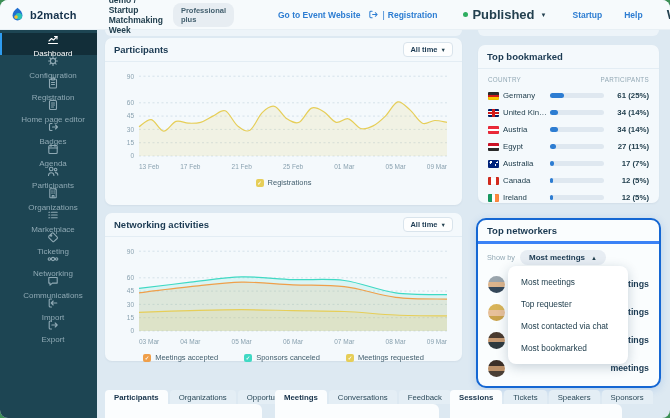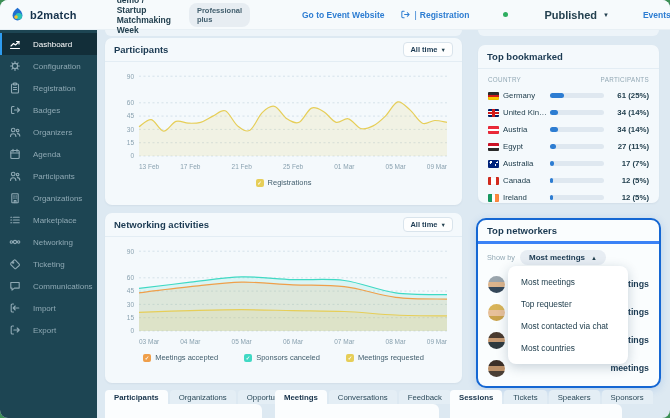--- a/index.html
+++ b/index.html
@@ -1,58 +1,58 @@
 <!DOCTYPE html>
 <html><head>
 <meta charset="utf-8">
 <style>
   * { margin:0; padding:0; box-sizing:border-box; }
   html,body { width:670px; height:418px; }
   body { background:#3c8f55; font-family:"Liberation Sans", sans-serif; -webkit-font-smoothing:antialiased; }
   .frame { position:relative; width:670px; height:418px; border-radius:8px; overflow:hidden; background:#dde9f2; }
 
   
-  .topbar { position:absolute; top:0; left:0; right:0; height:30px; background:#f6fafc; display:flex; align-items:center; padding:0 10px; z-index:30; border-bottom:1px solid #e8f0f5;gap:8px; }
+  .topbar { position:absolute; top:0; left:0; right:0; height:30px; background:#f6fafc; display:flex; align-items:center; padding:0 10px; z-index:30; border-bottom:1px solid #e8f0f5; }
   .logo { display:flex; align-items:center; gap:5px; }
   .logo-text { font-size:11px; font-weight:bold; color:#15314b; letter-spacing:.2px; }
   .breadcrumb { margin-left:32px; font-size:8.5px; font-weight:bold; color:#23404f; }
   .plan-badge { margin-left:10px; font-size:7.5px; font-weight:600; color:#44606f; background:#e7edf2; border-radius:8px; padding:3px 8px; }
   .tb-link { font-size:8.5px; font-weight:600; color:#2d7dd2; text-decoration:none; cursor:pointer; white-space:nowrap; }
   .gtw { margin-left:44px;text-align:right; }
   .reg-wrap { display:flex; align-items:center; gap:3px; margin-left:8px; }
   .tb-sep { color:#2d7dd2; font-size:9px; }
   .status-wrap { display:flex; align-items:center; gap:4px; margin-left:26px; }
   .status-dot { width:5px; height:5px; border-radius:50%; background:#2eae60; }
-  .tb-dark { font-size:11px; font-weight:600; color:#23404f; white-space:nowrap;margin-left:32px; }
+  .tb-dark { font-size:13px; font-weight:600; color:#23404f; white-space:nowrap; }
   .caret { font-size:6px; color:#23404f; margin-left:2px; }
   .ev { margin-left:26px; } .hp { margin-left:22px; }
   .wn-wrap { display:flex; align-items:center; gap:4px; margin-left:24px; }
 
   
   .sidebar { position:absolute; top:30px; left:0; bottom:0; width:97px; background:#1d4553; z-index:20; padding-top:3px; }
-  .side-item { display:flex; align-items:center; gap:12px; height:22px; padding-left:9px; color:#8fa9b4; cursor:pointer; }
+  .side-item { display:flex; align-items:center; gap:4px; height:22px; padding-left:9px; color:#8fa9b4; cursor:pointer;flex-direction:column; }
   .side-item .side-label { font-size:8px; white-space:nowrap; }
   .side-item.active { background:#122e39; color:#ffffff; border-left:2px solid #2e9cf0; padding-left:7px; }
   .side-icon { width:12px; height:12px; flex:0 0 12px; display:flex; }
   .side-icon svg { width:12px; height:12px; stroke:currentColor; fill:none; stroke-width:1.1; stroke-linecap:round; stroke-linejoin:round; }
 
   
   .content { position:absolute; top:30px; left:97px; right:0; bottom:0; }
   .sliver { position:absolute; top:0; height:6px; background:#edf4f9; border-radius:0 0 7px 7px; }
   .sliver.s-main { left:8px; width:357px; }
   .sliver.s-right { left:381px; width:181px; }
 
   .card { position:absolute; background:#f4f9fc; border-radius:7px; box-shadow:0 1px 2px rgba(30,60,80,.06); }
   .card-header { height:24px; display:flex; align-items:center; justify-content:space-between; padding:0 9px; border-bottom:1px solid #e3edf4; }
   .card-title { font-size:9.5px; font-weight:bold; color:#1b3a52; }
   .filter-btn { display:flex; align-items:center; gap:3px; background:#fdfefe; border:1px solid #d9e4ec; border-radius:4px; padding:2px 6px; font-size:7.5px; font-weight:600; color:#1b3a52; cursor:pointer; font-family:inherit; }
   .filter-btn .caret { margin:0; font-size:5.5px; }
 
   #participants-card { left:8px; top:8px; width:357px; height:167px; }
-  #networking-card { left:8px; top:183px; width:357px; height:170px; }
+  #networking-card { left:8px; top:183px; width:357px; height:148px; }
   .chart-svg { display:block; margin:2px auto 0; }
   .grid-line { stroke:#c9d9e4; stroke-width:0.7; stroke-dasharray:2 2.5; }
   .tick-label { font-size:6.5px; fill:#8aa2b0; }
   .legend { display:flex; justify-content:center; gap:26px; margin-top:2px; }
   .legend-item { display:flex; align-items:center; gap:4px; }
   .legend-box { width:8px; height:8px; border-radius:2px; display:flex; align-items:center; justify-content:center; color:#fff; font-size:5.5px; font-weight:bold; }
   .legend-label { font-size:7.5px; color:#44606f;text-align:right; }
 
   
   #countries-card { left:381px; top:15px; width:181px; height:158px; }
@@ -115,21 +115,21 @@
         </svg>
       </span>
       <span class="tb-sep">|</span>
       <a class="tb-link">Registration</a>
     </span>
     <span class="status-wrap">
       <span class="status-dot"></span>
       <span class="tb-dark">Published</span>
       <span class="caret">▼</span>
     </span>
-    <a class="tb-link ev">Events</a>
+    <a class="tb-link ev">Startup</a>
     <a class="tb-link hp">Help</a>
     <span class="wn-wrap">
       <span class="tb-dark">What's new</span>
 
     </span>
 
   </header>
 
   <aside class="sidebar">
     <div id="sidebar-items">
@@ -157,93 +157,91 @@
               <rect x="2.5" y="2" width="7" height="9" rx="1"></rect>
               <rect x="4.5" y="1" width="3" height="2" rx="0.5"></rect>
               <path d="M4.5 5.5h3M4.5 7.5h3"></path>
             </svg>
           </span>
           <span class="side-label">Registration</span>
         </div>
         <div class="side-item">
           <span class="side-icon">
             <svg viewBox="0 0 12 12">
+              <rect x="2.5" y="1.5" width="7" height="9" rx="1"></rect>
+              <path d="M4.5 4h3M4.5 6h3M4.5 8h2"></path>
+            </svg>
+          </span>
+          <span class="side-label">Home page editor</span>
+        </div>
+        <div class="side-item">
+          <span class="side-icon">
+            <svg viewBox="0 0 12 12">
               <path d="M5 2.5H3.5a1 1 0 0 0-1 1v5a1 1 0 0 0 1 1H5"></path>
               <path d="M5.5 6h5M8.5 4l2 2-2 2"></path>
             </svg>
           </span>
           <span class="side-label">Badges</span>
+        </div>
+        <div class="side-item">
+          <span class="side-icon">
+            <svg viewBox="0 0 12 12">
+              <rect x="1.8" y="2.5" width="8.4" height="8" rx="1"></rect>
+              <path d="M1.8 5h8.4M4 1.2v2.4M8 1.2v2.4"></path>
+            </svg>
+          </span>
+          <span class="side-label">Agenda</span>
         </div>
         <div class="side-item">
           <span class="side-icon">
             <svg viewBox="0 0 12 12">
               <circle cx="4.2" cy="4" r="1.8"></circle>
               <path d="M1.5 10.5c0-1.8 1.2-2.8 2.7-2.8s2.7 1 2.7 2.8"></path>
               <circle cx="8.6" cy="4.6" r="1.3"></circle>
               <path d="M8.4 7.6c1.4 0 2.4 1 2.4 2.5"></path>
             </svg>
           </span>
-          <span class="side-label">Organizers</span>
-        </div>
-        <div class="side-item">
-          <span class="side-icon">
-            <svg viewBox="0 0 12 12">
-              <rect x="1.8" y="2.5" width="8.4" height="8" rx="1"></rect>
-              <path d="M1.8 5h8.4M4 1.2v2.4M8 1.2v2.4"></path>
-            </svg>
-          </span>
-          <span class="side-label">Agenda</span>
-        </div>
-        <div class="side-item">
-          <span class="side-icon">
-            <svg viewBox="0 0 12 12">
-              <circle cx="4.2" cy="4" r="1.8"></circle>
-              <path d="M1.5 10.5c0-1.8 1.2-2.8 2.7-2.8s2.7 1 2.7 2.8"></path>
-              <circle cx="8.6" cy="4.6" r="1.3"></circle>
-              <path d="M8.4 7.6c1.4 0 2.4 1 2.4 2.5"></path>
-            </svg>
-          </span>
           <span class="side-label">Participants</span>
         </div>
         <div class="side-item">
           <span class="side-icon">
             <svg viewBox="0 0 12 12">
               <rect x="2.8" y="1.8" width="6.4" height="9" rx="0.5"></rect>
               <path d="M4.6 4h.8M6.8 4h.8M4.6 6h.8M6.8 6h.8M5.2 10.8V8.6h1.8v2.2"></path>
             </svg>
           </span>
           <span class="side-label">Organizations</span>
         </div>
         <div class="side-item">
           <span class="side-icon">
             <svg viewBox="0 0 12 12">
               <path d="M1.8 3.2h1M4.5 3.2h5.7M1.8 6h1M4.5 6h5.7M1.8 8.8h1M4.5 8.8h5.7"></path>
             </svg>
           </span>
           <span class="side-label">Marketplace</span>
+        </div>
+        <div class="side-item">
+          <span class="side-icon">
+            <svg viewBox="0 0 12 12">
+              <path d="M1.8 5.2 5 2.2a1 1 0 0 1 1.4 0l3.8 3.9a1 1 0 0 1 0 1.4L7 10.4a1 1 0 0 1-1.4 0L1.8 6.6z"></path>
+              <circle cx="4.1" cy="4.6" r="0.7"></circle>
+            </svg>
+          </span>
+          <span class="side-label">Ticketing</span>
         </div>
         <div class="side-item">
           <span class="side-icon">
             <svg viewBox="0 0 12 12">
               <circle cx="2.4" cy="6" r="1.2"></circle>
               <circle cx="9.6" cy="6" r="1.2"></circle>
               <circle cx="6" cy="6" r="1.6"></circle>
               <path d="M3.6 6h.8M7.6 6h1.2"></path>
             </svg>
           </span>
           <span class="side-label">Networking</span>
-        </div>
-        <div class="side-item">
-          <span class="side-icon">
-            <svg viewBox="0 0 12 12">
-              <path d="M1.8 5.2 5 2.2a1 1 0 0 1 1.4 0l3.8 3.9a1 1 0 0 1 0 1.4L7 10.4a1 1 0 0 1-1.4 0L1.8 6.6z"></path>
-              <circle cx="4.1" cy="4.6" r="0.7"></circle>
-            </svg>
-          </span>
-          <span class="side-label">Ticketing</span>
         </div>
         <div class="side-item">
           <span class="side-icon">
             <svg viewBox="0 0 12 12">
               <path d="M1.8 2.5h8.4v5.6H5.4L3 10.2V8.1H1.8z"></path>
             </svg>
           </span>
           <span class="side-label">Communications</span>
         </div>
         <div class="side-item">
@@ -457,21 +455,21 @@
           </div>
           <div class="nw-row">
             <span class="nw-avatar" style="background: linear-gradient(rgb(60, 48, 40) 0px, rgb(60, 48, 40) 36%, rgb(187, 144, 104) 36%, rgb(187, 144, 104) 62%, rgb(75, 63, 53) 62%);"></span>
             <span class="nw-meet">meetings</span>
           </div>
         </div>
       <div class="dropdown-menu" id="showby-menu">
           <div class="menu-item">Most meetings</div>
           <div class="menu-item">Top requester</div>
           <div class="menu-item">Most contacted via chat</div>
-          <div class="menu-item">Most countries</div>
+          <div class="menu-item">Most bookmarked</div>
         </div>
     </section>
 
     <div id="tab-groups">
         <div class="tab-group g0">
           <div class="tab-strip">
             <div class="tab active">Participants</div>
             <div class="tab">Organizations</div>
             <div class="tab">Opportunities</div>
           </div>

